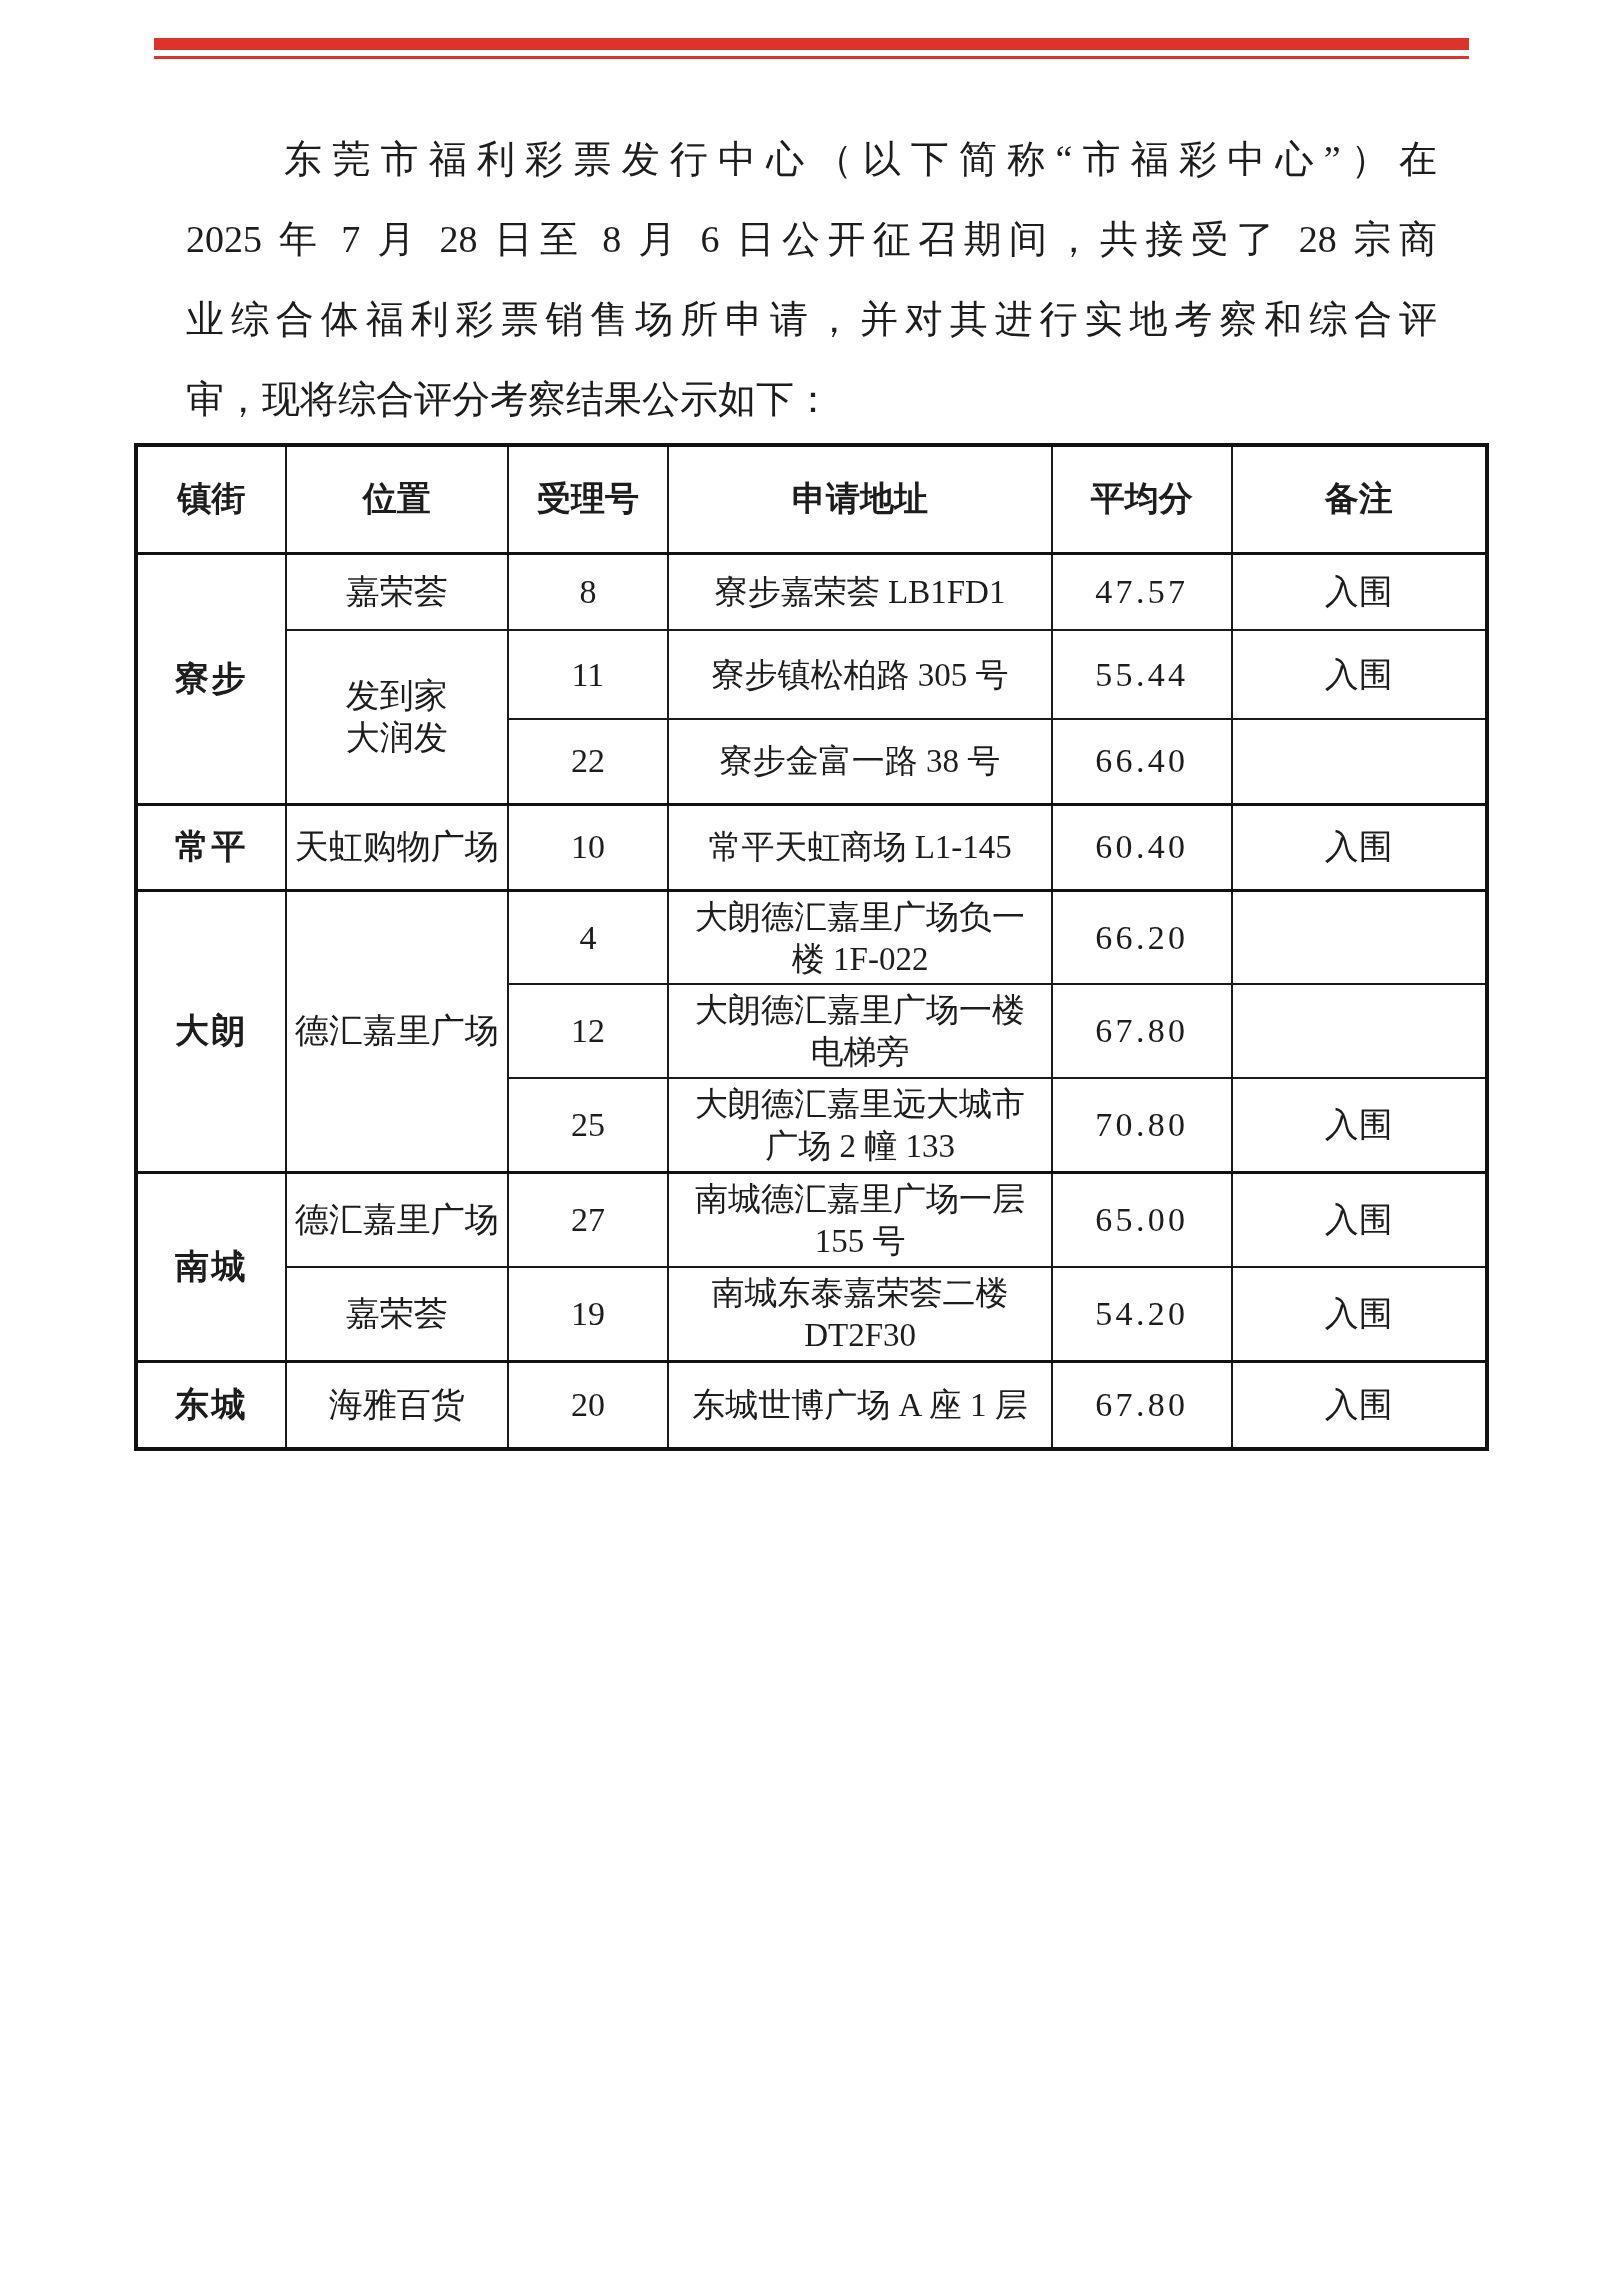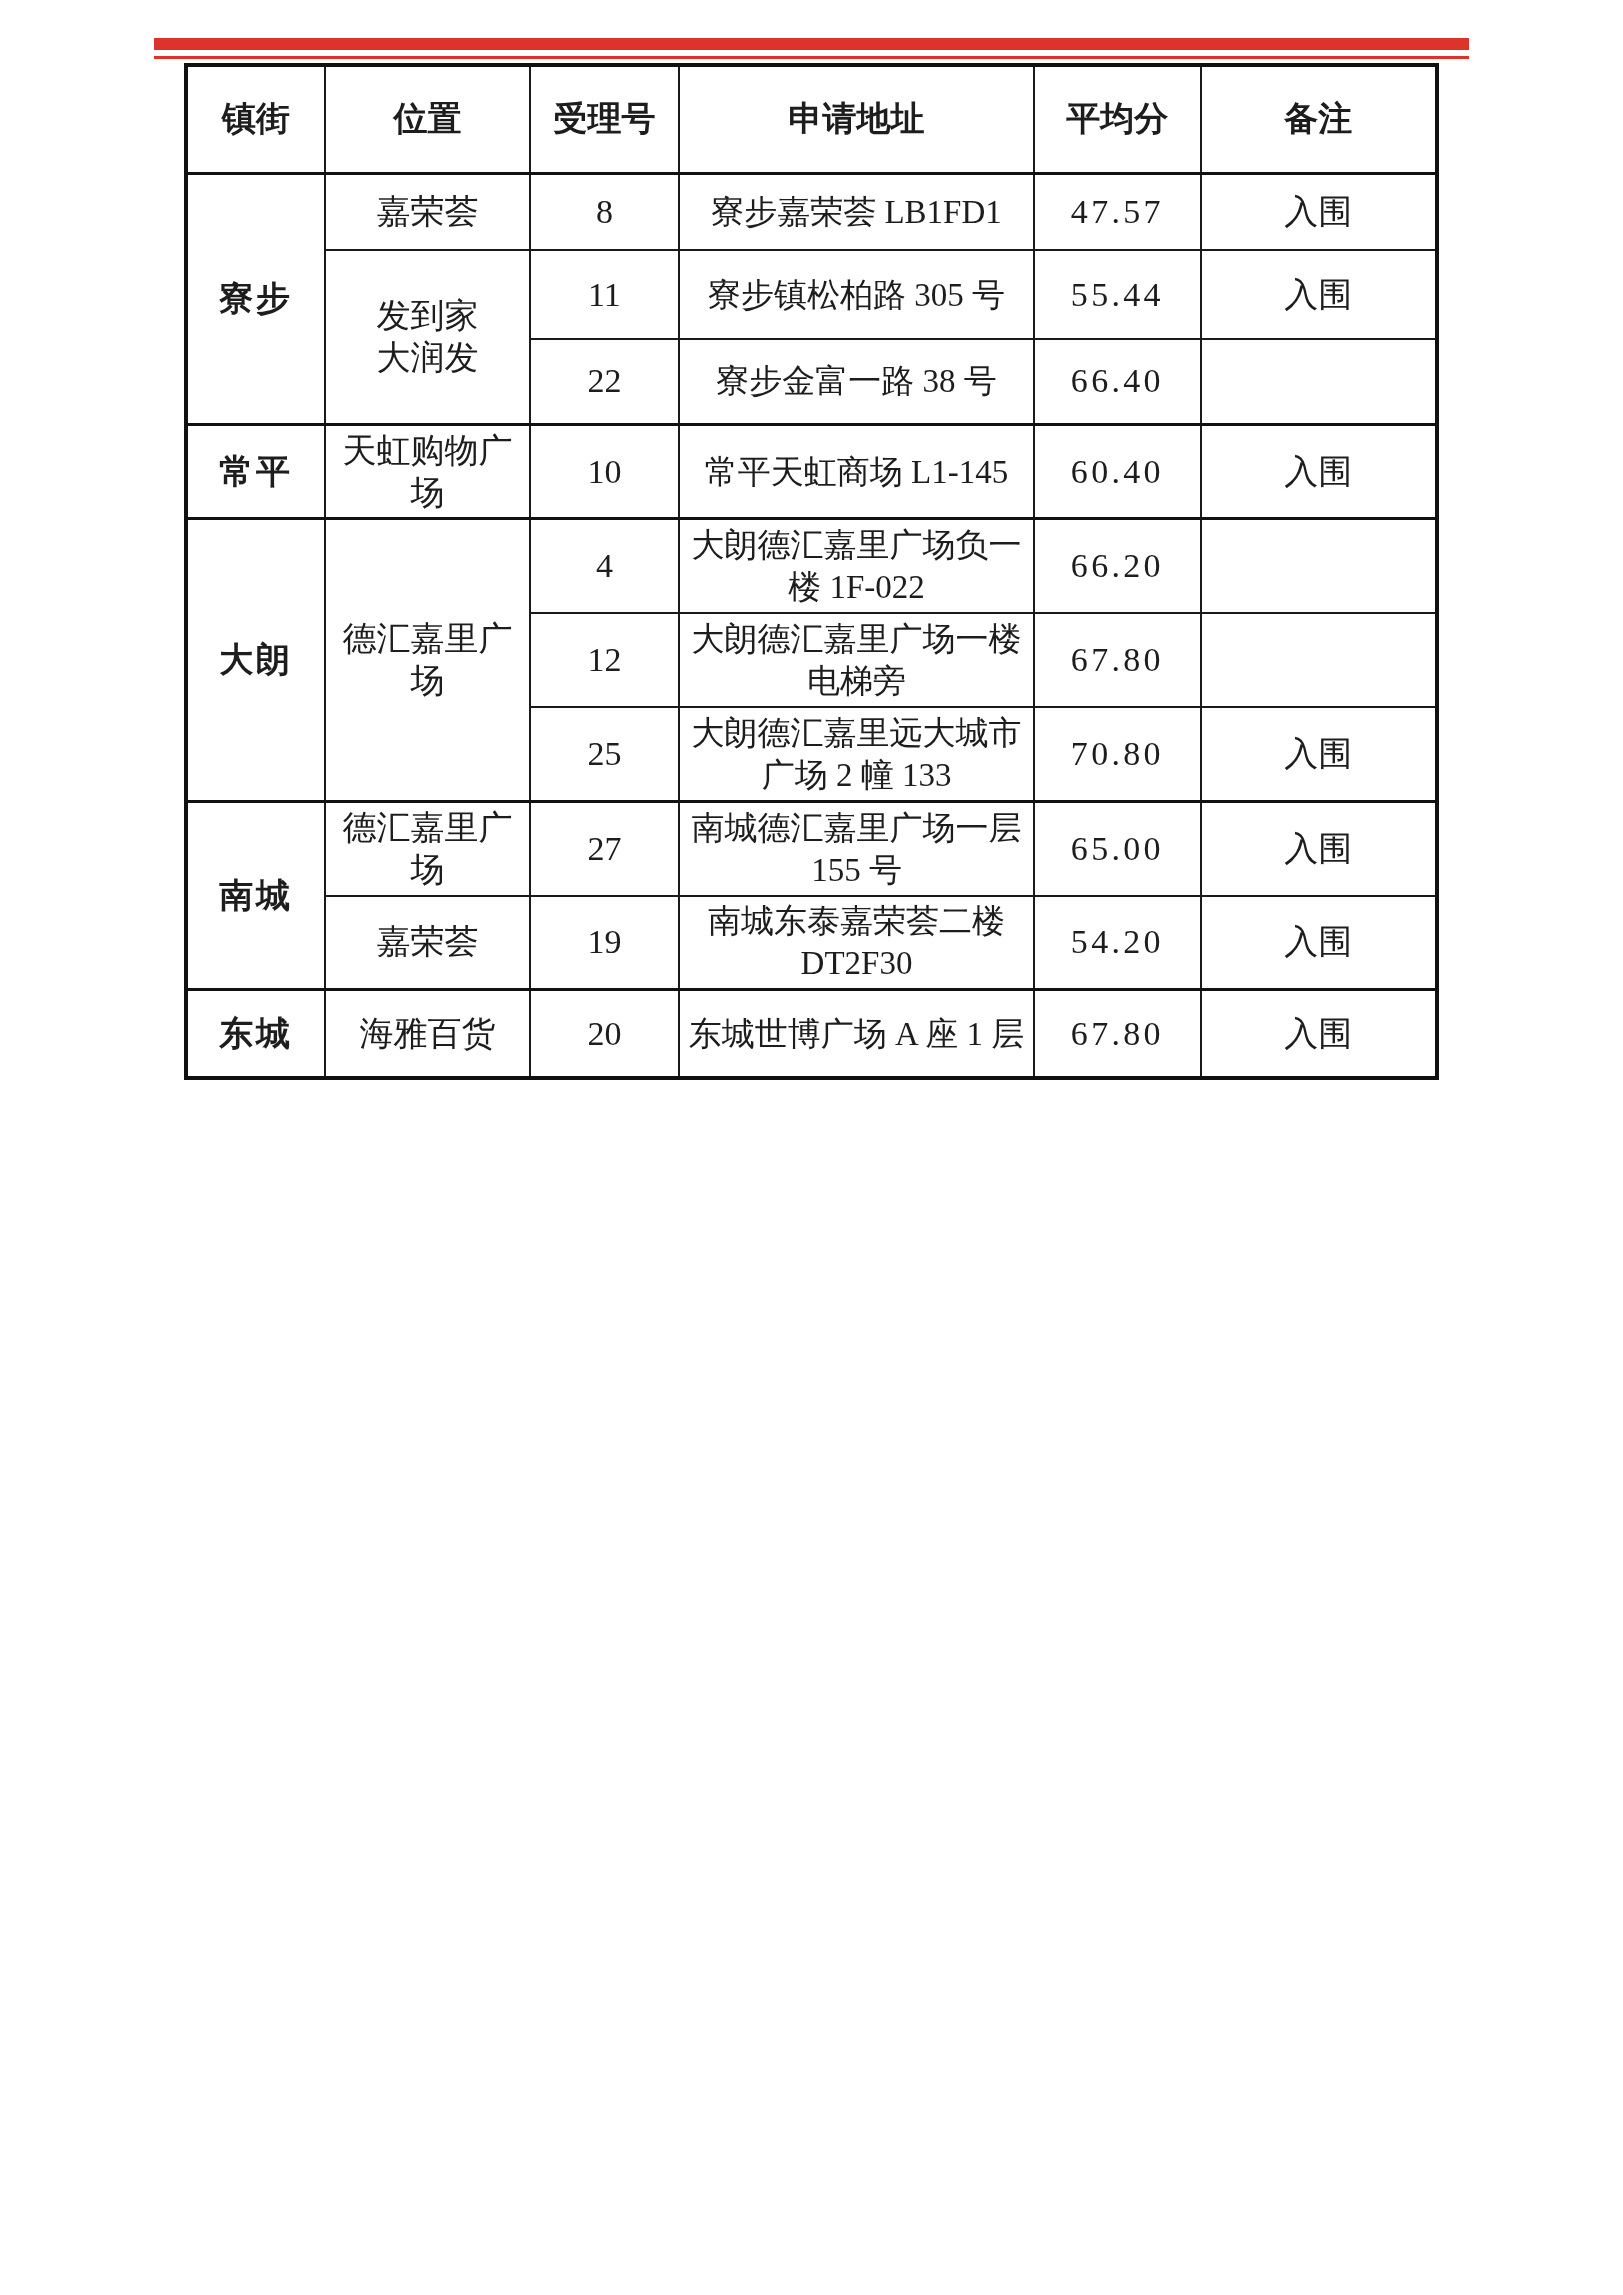--- a/index.html
+++ b/index.html
@@ -16,21 +16,21 @@
   .rule-thin{width:1315px;height:3.3px;margin:5.9px auto 0;}
   
   .doc-title{margin-top:54px;text-align:center;font-weight:bold;font-size:55px;line-height:81px;}
   
   .para{width:1251px;margin:60px auto 0;font-size:38px;line-height:80px;}
   .para .pline{text-align:justify;text-align-last:justify;}
   .para .pline.first{text-indent:98px;}
   .para .pline.last{text-align-last:left;}
   
   table.score{
-    width:1255px;margin:3.9px auto 0;border-collapse:collapse;table-layout:fixed;
+    width:1355px;margin:3.9px auto 0;border-collapse:collapse;table-layout:fixed;
     font-size:34px;
     border-radius:11px;
   }
   table.score th,table.score td{
     border:2px solid #1a1a1a;text-align:center;vertical-align:middle;padding:3.9px 6.5px;
     overflow:hidden;
   }
   table.score{border:4.6px solid #111;}
   table.score thead th{font-weight:bold;height:97px;border-bottom:3.9px solid #111;}
   col.c-town{width:11.1%;} col.c-loc{width:16.4%;} col.c-no{width:11.9%;}
@@ -44,20 +44,26 @@
 </head>
 <body>
 
 <div class="page">
 
 
   <div class="rule-thick" style="background:#dc342a;"></div>
   <div class="rule-thin" style="background:#dc342a;"></div>
 
 
+  <div class="para">
+    <div class="pline first">东莞市福利彩票发行中心（以下简称“市福彩中心”）在</div>
+    <div class="pline">2025 年 7 月 28 日至 8 月 6 日公开征召期间，共接受了 28 宗商</div>
+    <div class="pline">业综合体福利彩票销售场所申请，并对其进行实地考察和综合评</div>
+    <div class="pline last">审，现将综合评分考察结果公示如下：</div>
+  </div>
 
   <table class="score">
     <colgroup>
       <col class="c-town">
         <col class="c-loc">
         <col class="c-no">
       <col class="c-addr">
         <col class="c-score">
         <col class="c-remark">
     </colgroup>

